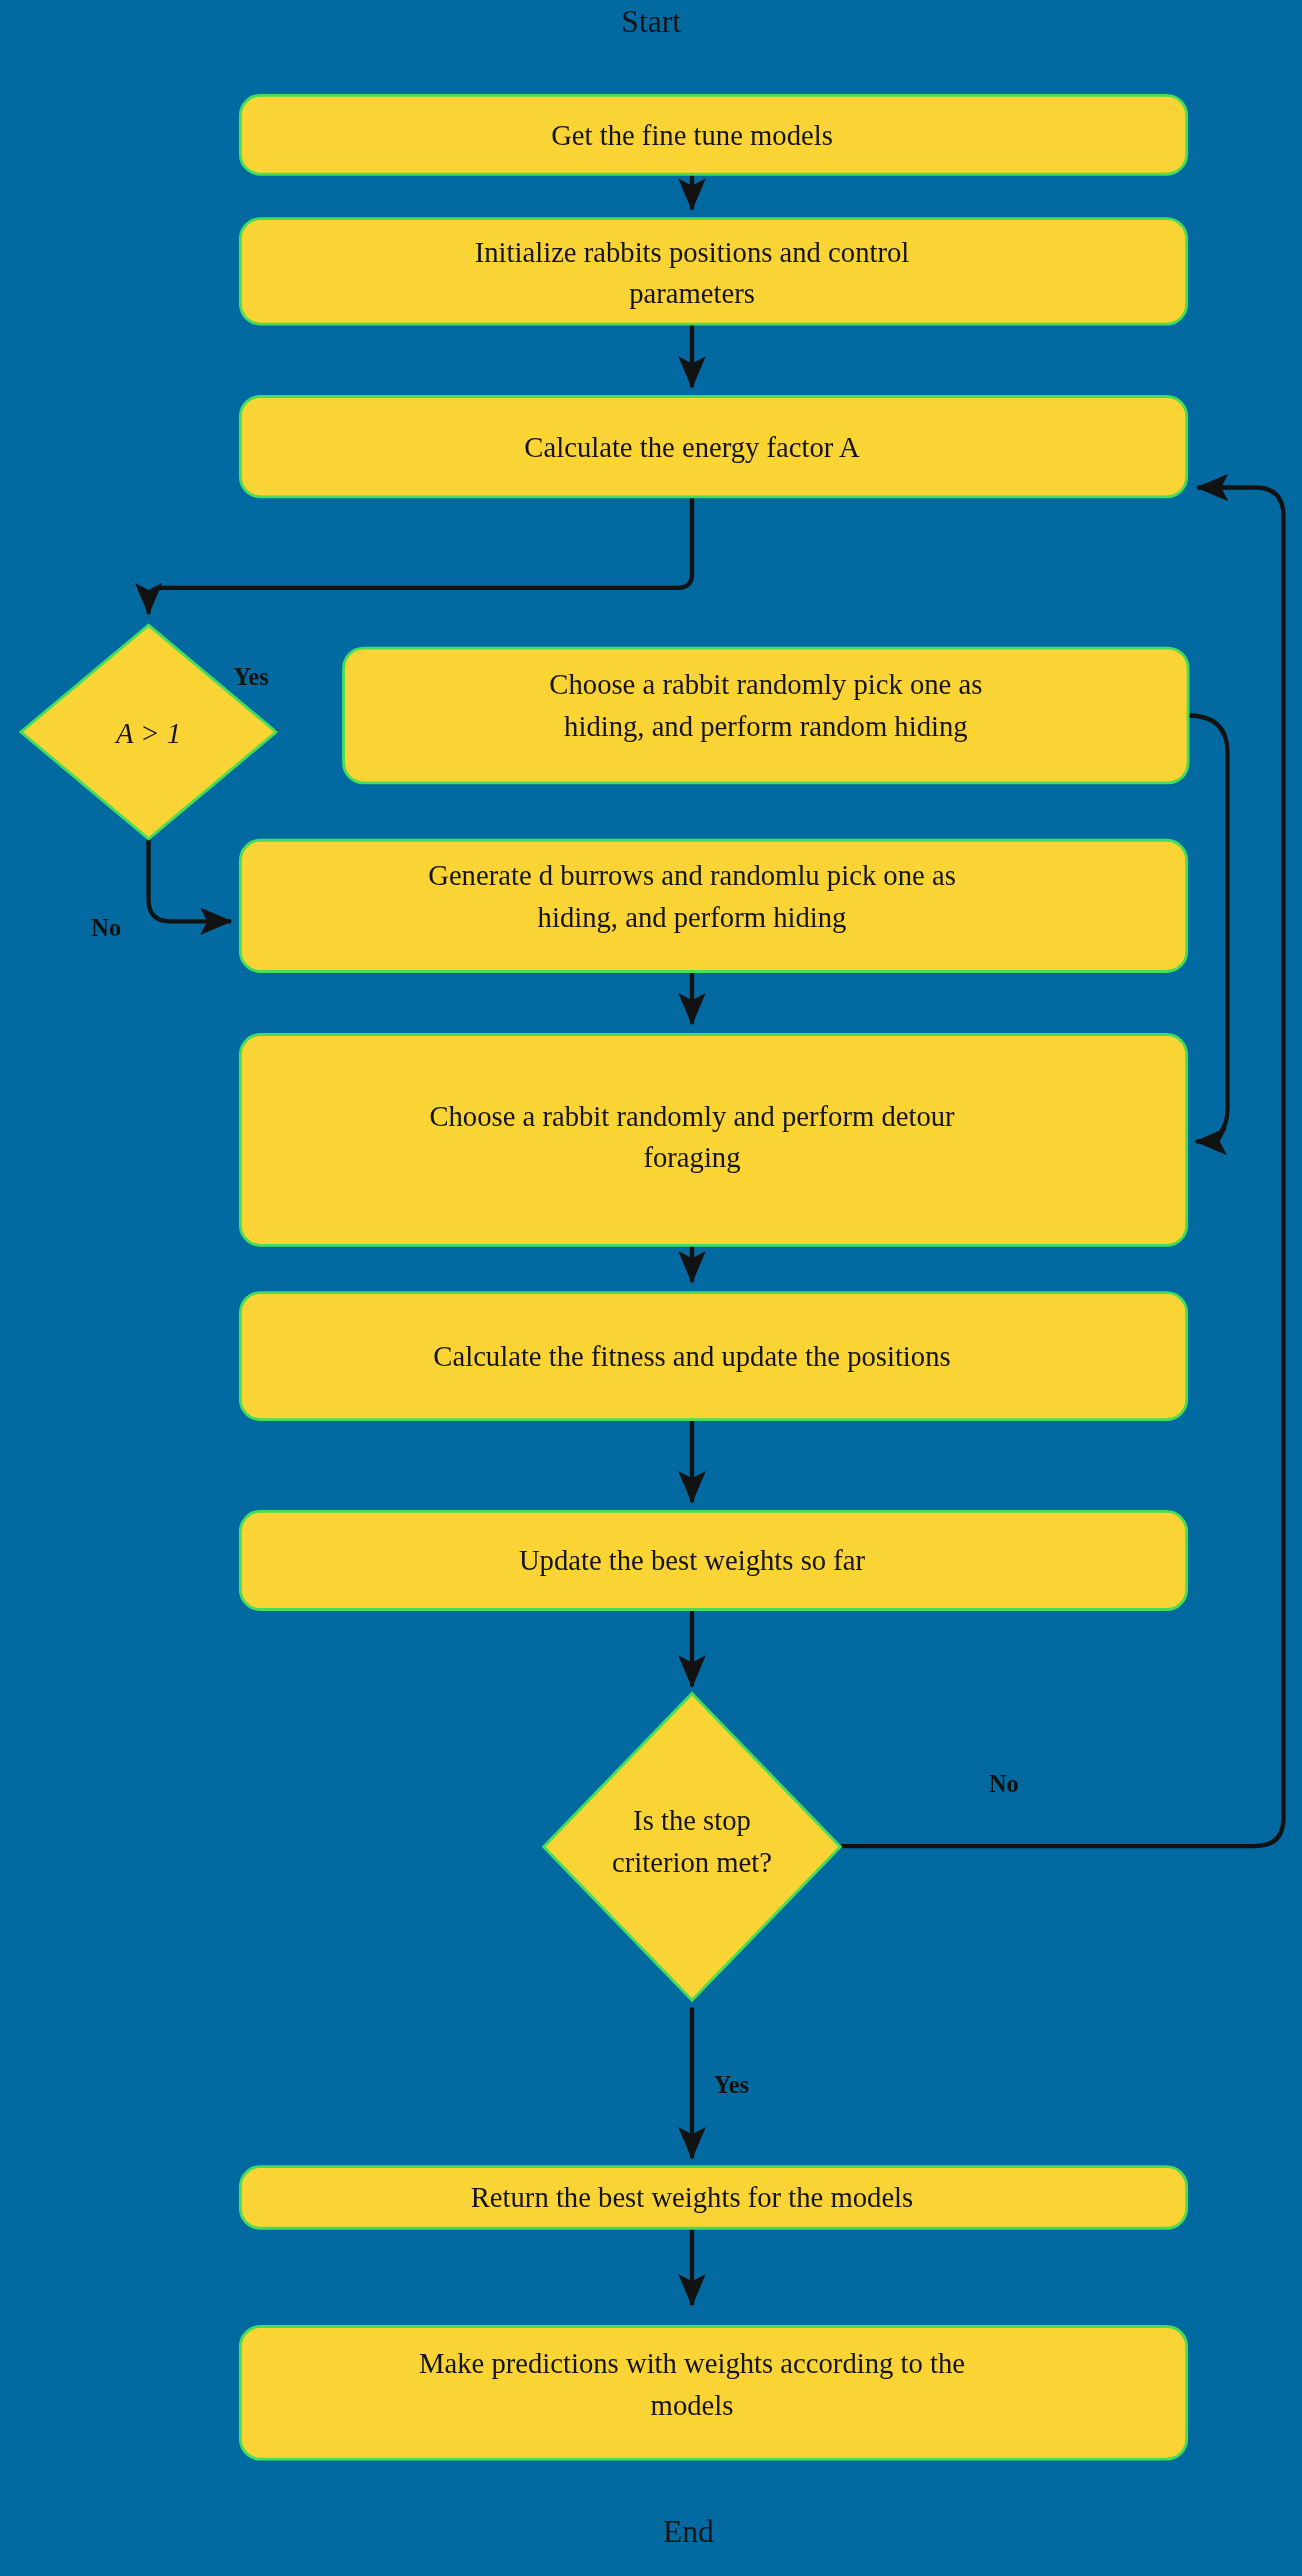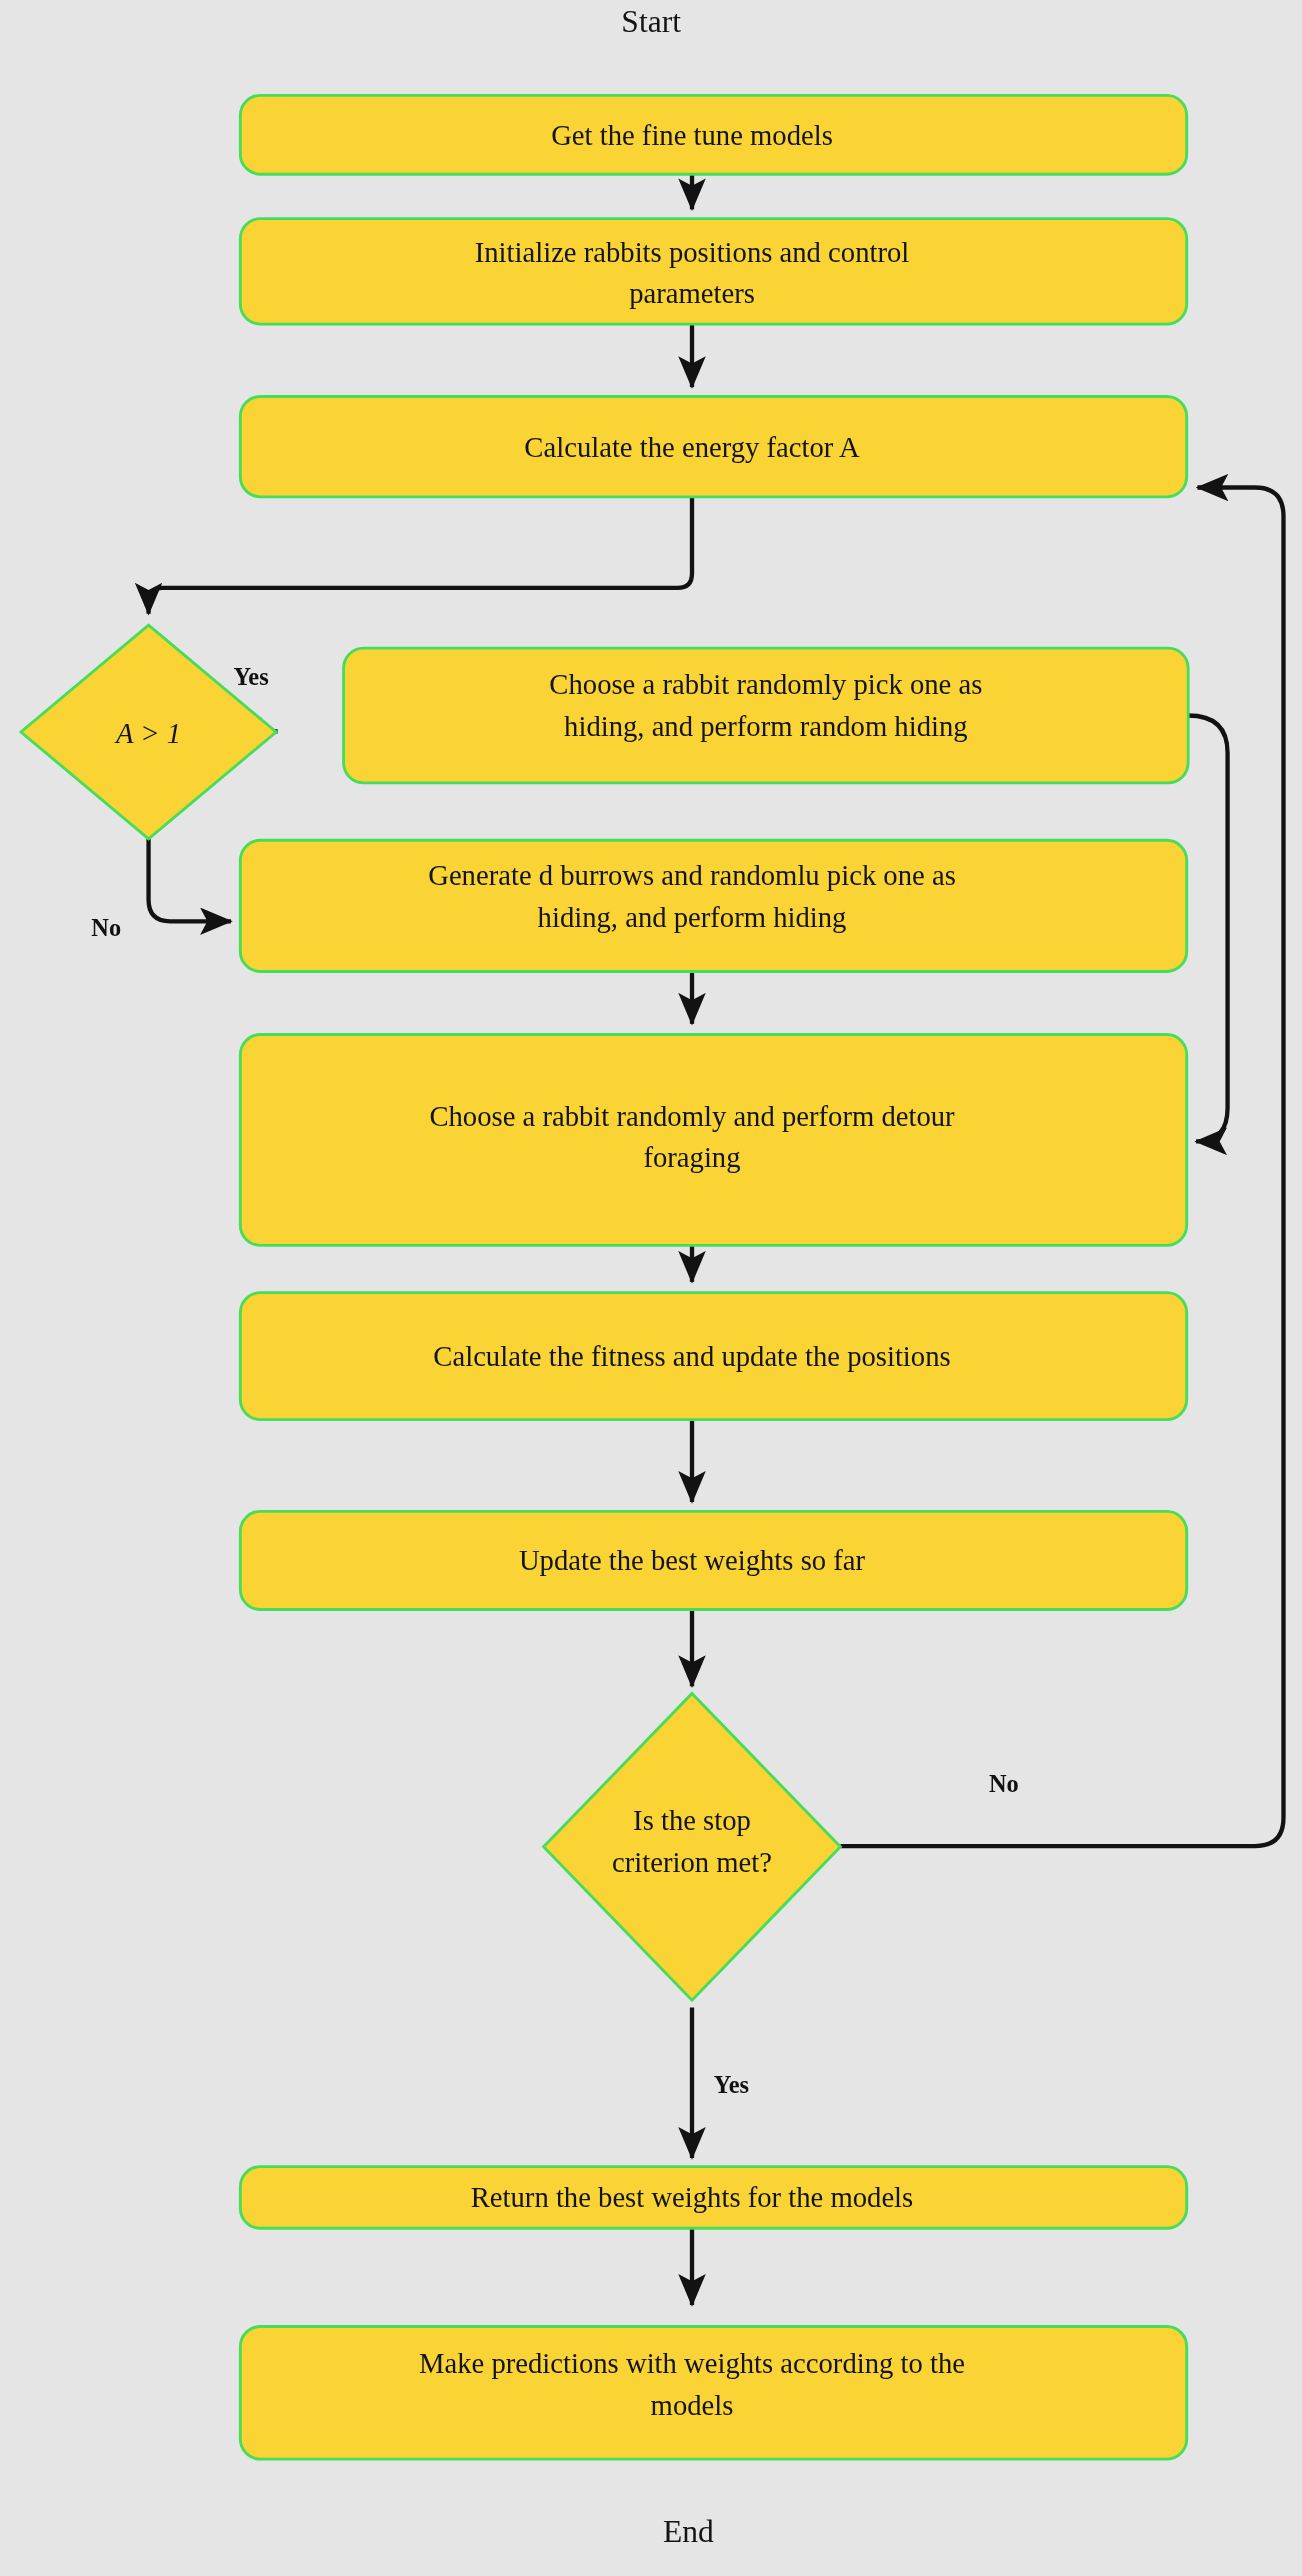--- a/index.html
+++ b/index.html
@@ -7,21 +7,21 @@
     padding: 0;
     background: #ffffff;
   }
   body {
     font-family: "Liberation Serif", "DejaVu Serif", serif;
   }
   #flowchart-root {
     position: relative;
     width: 1303px;
     height: 2576px;
-    background: #e5e5e5;
+    background: #0369a1;
     overflow: hidden;
   }
   svg#flow-svg {
     position: absolute;
     left: 0;
     top: 0;
     width: 1303px;
     height: 2576px;
     display: block;
   }

